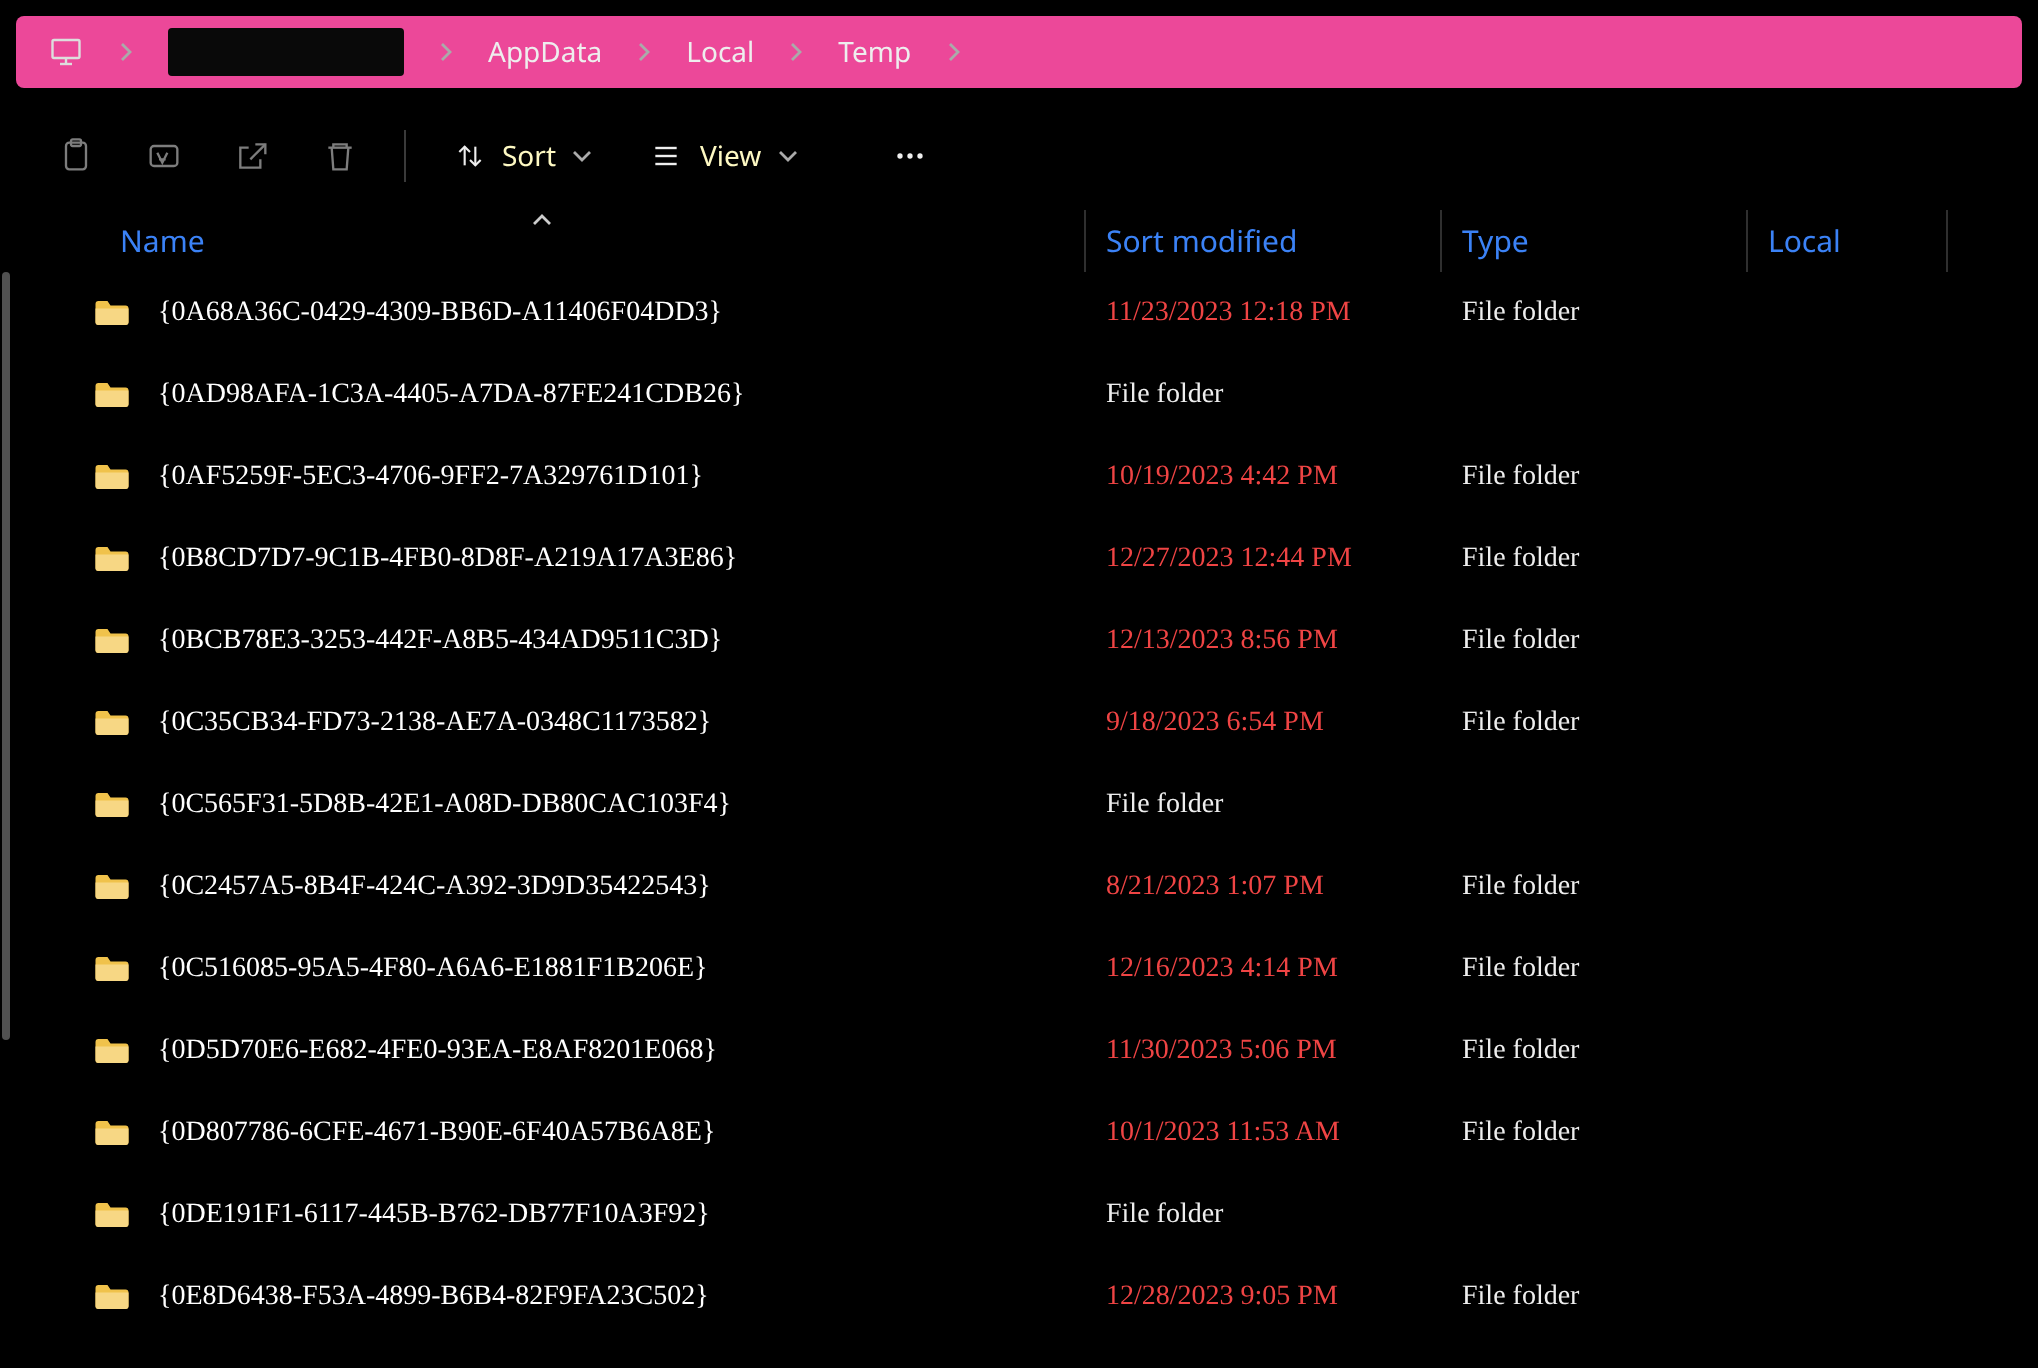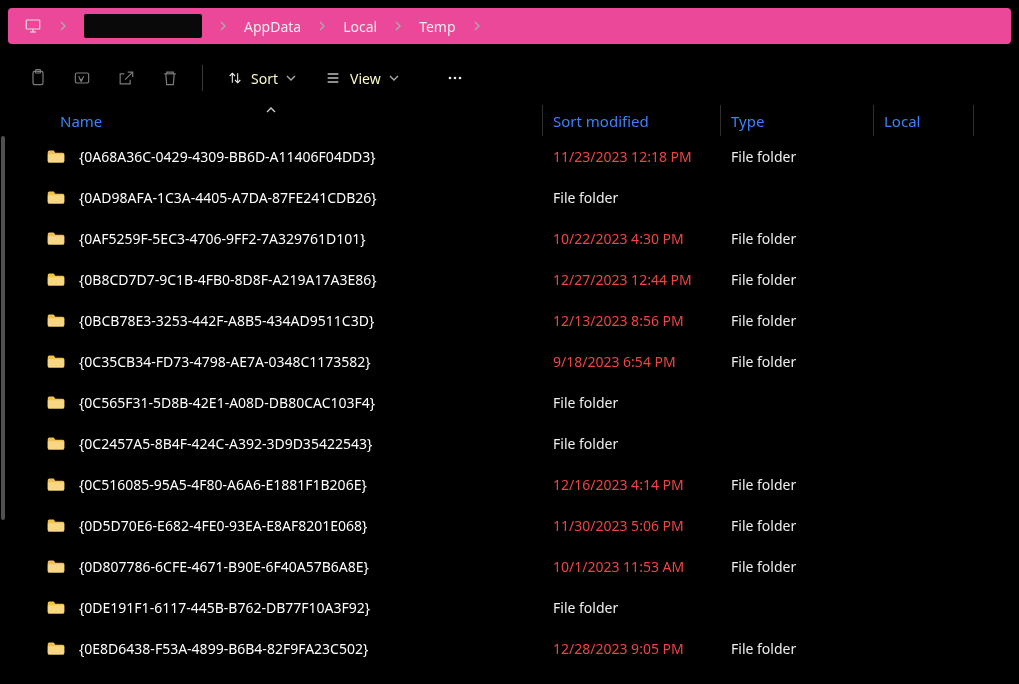--- a/index.html
+++ b/index.html
@@ -122,20 +122,21 @@
     width: 4px;
     height: 70%;
     background: #515151;
     border-radius: 2px;
   }
   .row {
     display: flex;
     align-items: center;
     height: 41px;
     cursor: default;
+    font-family: Liberation Serif, serif;
   }
   .cell-name  { width: 543px; padding-left: 47px; display: flex; align-items: center; gap: 14px; }
   .cell-date  { width: 178px; padding-left: 10px; color: #ef4444; }
   .cell-type  { width: 153px; padding-left: 10px; color: #eeeeee; }
   .cell-size  { width: 100px; padding-left: 10px; }
   .folder-icon {
     width: 18px;
     height: 15px;
     flex-shrink: 0;
   }
@@ -300,21 +301,21 @@
         <div class="cell cell-size"></div>
       </div>
       <div class="row">
         <div class="cell cell-name">
           <svg class="folder-icon" viewBox="0 0 24 20">
   <path d="M1 4 Q1 2 3 2 H9 L11 5 H21 Q23 5 23 7 V16 Q23 18 21 18 H3 Q1 18 1 16 Z" fill="#f0c24b"></path>
   <path d="M1 7 H23 V16 Q23 18 21 18 H3 Q1 18 1 16 Z" fill="#f7d784"></path>
 </svg>
           <span class="fname">{0AF5259F-5EC3-4706-9FF2-7A329761D101}</span>
         </div>
-        <div class="cell cell-date">10/22/2023 4:30 PM</div>
+        <div class="cell cell-date">10/19/2023 4:42 PM</div>
         <div class="cell cell-type">File folder</div>
         <div class="cell cell-size"></div>
       </div>
       <div class="row">
         <div class="cell cell-name">
           <svg class="folder-icon" viewBox="0 0 24 20">
   <path d="M1 4 Q1 2 3 2 H9 L11 5 H21 Q23 5 23 7 V16 Q23 18 21 18 H3 Q1 18 1 16 Z" fill="#f0c24b"></path>
   <path d="M1 7 H23 V16 Q23 18 21 18 H3 Q1 18 1 16 Z" fill="#f7d784"></path>
 </svg>
           <span class="fname">{0B8CD7D7-9C1B-4FB0-8D8F-A219A17A3E86}</span>
@@ -334,21 +335,21 @@
         <div class="cell cell-date">12/13/2023 8:56 PM</div>
         <div class="cell cell-type">File folder</div>
         <div class="cell cell-size"></div>
       </div>
       <div class="row">
         <div class="cell cell-name">
           <svg class="folder-icon" viewBox="0 0 24 20">
   <path d="M1 4 Q1 2 3 2 H9 L11 5 H21 Q23 5 23 7 V16 Q23 18 21 18 H3 Q1 18 1 16 Z" fill="#f0c24b"></path>
   <path d="M1 7 H23 V16 Q23 18 21 18 H3 Q1 18 1 16 Z" fill="#f7d784"></path>
 </svg>
-          <span class="fname">{0C35CB34-FD73-4798-AE7A-0348C1173582}</span>
+          <span class="fname">{0C35CB34-FD73-2138-AE7A-0348C1173582}</span>
         </div>
         <div class="cell cell-date">9/18/2023 6:54 PM</div>
         <div class="cell cell-type">File folder</div>
         <div class="cell cell-size"></div>
       </div>
       <div class="row">
         <div class="cell cell-name">
           <svg class="folder-icon" viewBox="0 0 24 20">
   <path d="M1 4 Q1 2 3 2 H9 L11 5 H21 Q23 5 23 7 V16 Q23 18 21 18 H3 Q1 18 1 16 Z" fill="#f0c24b"></path>
   <path d="M1 7 H23 V16 Q23 18 21 18 H3 Q1 18 1 16 Z" fill="#f7d784"></path>
@@ -359,20 +360,21 @@
         <div class="cell cell-size"></div>
       </div>
       <div class="row">
         <div class="cell cell-name">
           <svg class="folder-icon" viewBox="0 0 24 20">
   <path d="M1 4 Q1 2 3 2 H9 L11 5 H21 Q23 5 23 7 V16 Q23 18 21 18 H3 Q1 18 1 16 Z" fill="#f0c24b"></path>
   <path d="M1 7 H23 V16 Q23 18 21 18 H3 Q1 18 1 16 Z" fill="#f7d784"></path>
 </svg>
           <span class="fname">{0C2457A5-8B4F-424C-A392-3D9D35422543}</span>
         </div>
+        <div class="cell cell-date">8/21/2023 1:07 PM</div>
         <div class="cell cell-type">File folder</div>
         <div class="cell cell-size"></div>
       </div>
       <div class="row">
         <div class="cell cell-name">
           <svg class="folder-icon" viewBox="0 0 24 20">
   <path d="M1 4 Q1 2 3 2 H9 L11 5 H21 Q23 5 23 7 V16 Q23 18 21 18 H3 Q1 18 1 16 Z" fill="#f0c24b"></path>
   <path d="M1 7 H23 V16 Q23 18 21 18 H3 Q1 18 1 16 Z" fill="#f7d784"></path>
 </svg>
           <span class="fname">{0C516085-95A5-4F80-A6A6-E1881F1B206E}</span>

